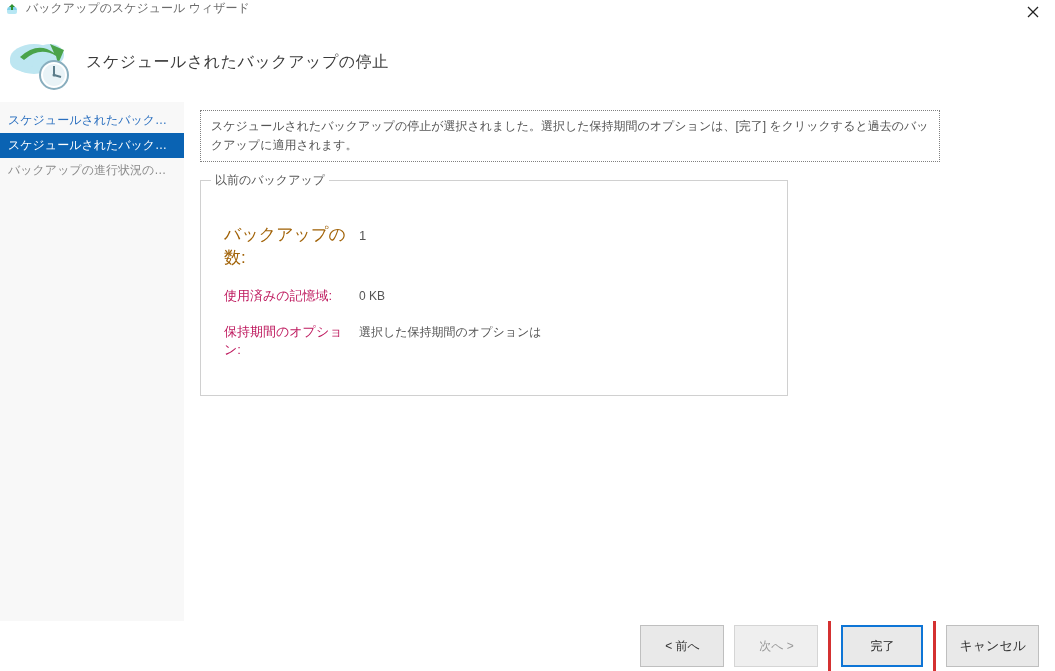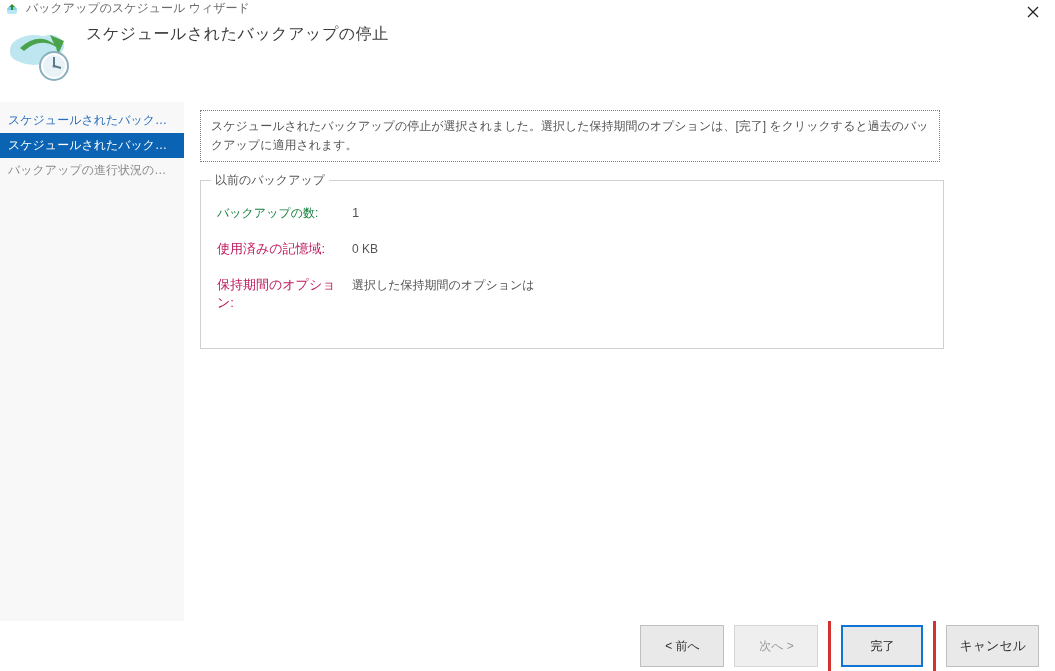--- a/index.html
+++ b/index.html
@@ -38,20 +38,21 @@
     width: 40px; height: 24px;
     display: flex; align-items: center; justify-content: center;
     font-size: 14px;
     color: #222;
     cursor: pointer;
   }
 
   
   .headerband {
     display: flex;
+    align-items: center;
     height: 78px;
     padding-left: 6px;
     border-bottom: 1px solid #ffffff;
     background: #ffffff;
   }
   .headerband .wizard-icon {
     width: 72px; height: 60px;
     position: relative;
     margin-right: 8px;
   }
@@ -105,22 +106,22 @@
     font-size: 12px;
     color: #555;
     line-height: 1.6;
     margin-bottom: 18px;
     width: 740px;
   }
 
   .groupbox {
     position: relative;
     border: 1px solid #d0d0d0;
-    padding: 18px 16px 16px 16px;
-    width: 744px;
+    padding: 18px 16px 16px 23px;
+    width: 588px;
   }
   .groupbox .legend {
     position: absolute;
     top: -9px;
     left: 10px;
     background: #ffffff;
     padding: 0 4px;
     font-size: 12px;
     color: #555;
   }
@@ -128,22 +129,23 @@
     display: flex;
     align-items: baseline;
     margin: 6px 0 18px 0;
   }
   .groupbox .row .label {
     width: 135px;
     color: #be185d;
     font-size: 13px;
   }
   .groupbox .row.first .label {
-    font-size: 12px;
-    color: #15803d;
+    font-size: 17px;
+    color: #a16207;
+    margin-top: 18px;
   }
   .groupbox .row .value {
     color: #555;
     font-size: 12px;
   }
   .groupbox .row.first .value {
     font-size: 13px;
   }
   .groupbox .row:last-child { margin-bottom: 20px; }
 

